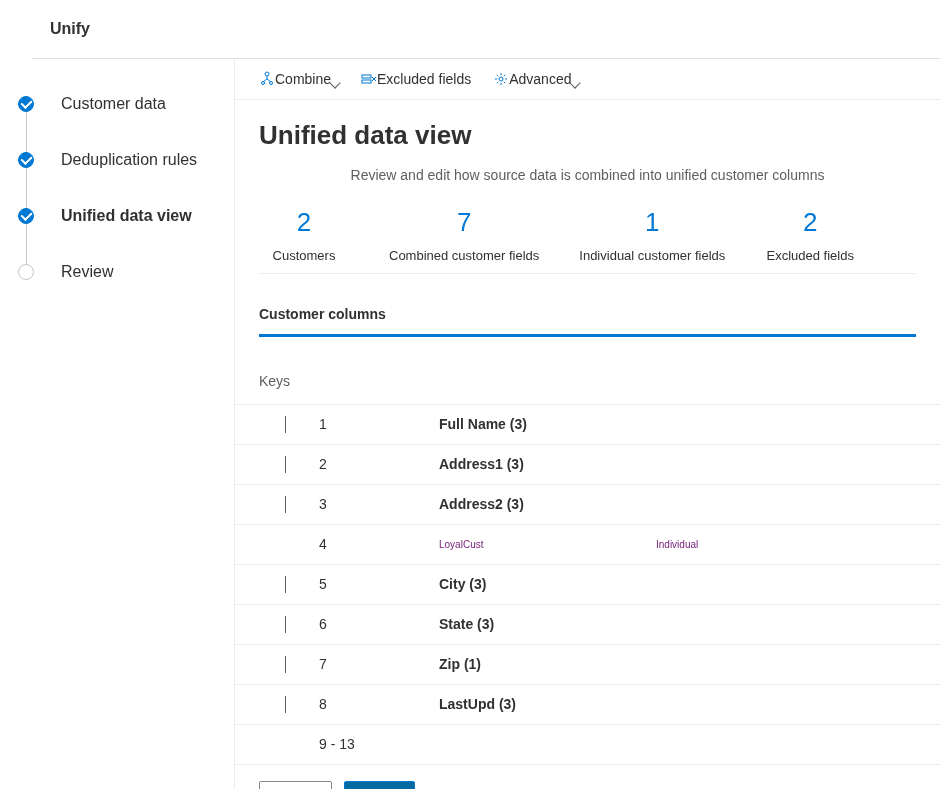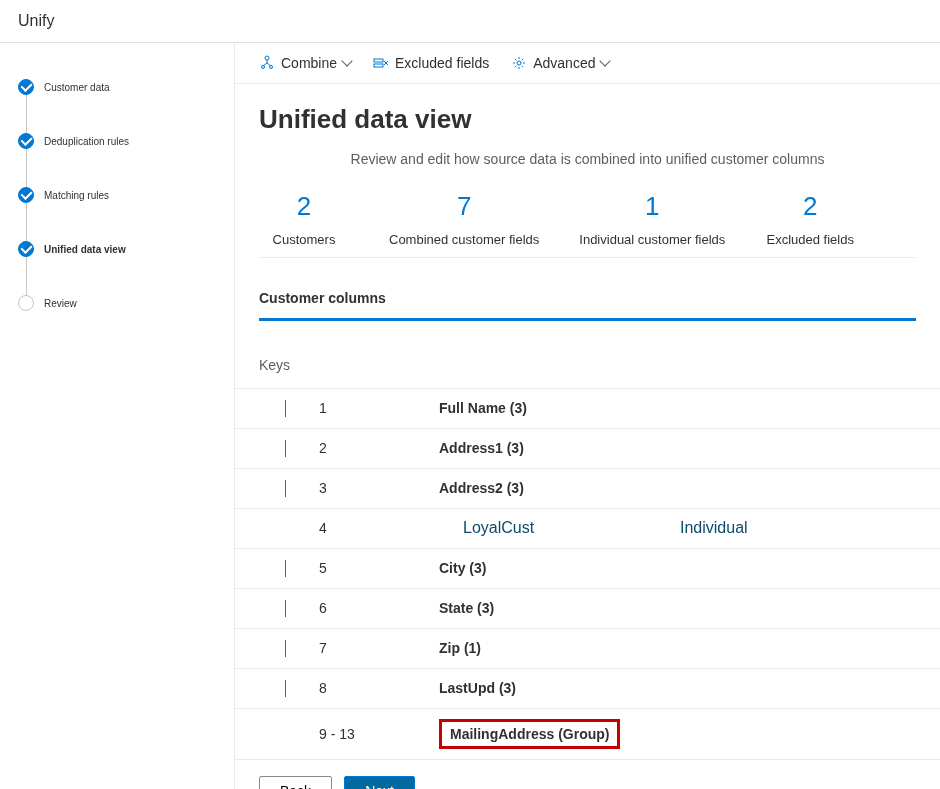--- a/index.html
+++ b/index.html
@@ -1,32 +1,32 @@
 <!DOCTYPE html>
 <html><head>
 <meta charset="utf-8">
 <style>
   * { box-sizing: border-box; margin: 0; padding: 0; }
   body { font-family: "Segoe UI", -apple-system, BlinkMacSystemFont, sans-serif; font-size: 14px; color: #323130; background: #fff; width: 940px; }
-  .header { padding: 12px 18px; border-bottom: 1px solid #e1dfdd; font-size: 16px; font-weight: 400; }
+  .header { padding: 20px 18px; border-bottom: 1px solid #e1dfdd; font-size: 16px; font-weight: 700; margin-left: 32px; }
   .container { display: flex; }
   .sidebar { width: 235px; padding: 24px 16px 0 18px; border-right: 1px solid #edebe9; height: 750px; }
   .step-list { list-style: none; }
   .step { display: flex; align-items: center; padding: 12px 0 12px 0; position: relative; cursor: pointer; }
   .step-dot { width: 16px; height: 16px; border-radius: 50%; border: 1px solid #c8c6c4; display: flex; align-items: center; justify-content: center; flex-shrink: 0; margin-right: 10px; background: #fff; z-index: 1; }
   .step-dot.done { background: #0078d4; border-color: #0078d4; }
   .step-dot.done::after { content: ""; width: 5px; height: 8px; border: solid #fff; border-width: 0 2px 2px 0; transform: rotate(45deg); margin-top: -2px; }
   .step-connector { position: absolute; left: 8px; top: 28px; width: 1px; height: 44px; background: #c8c6c4; z-index: 0; }
-  .step-label { font-size: 10px; color: #323130; }
+  .step-label { font-size: 16px; color: #323130; margin-left: 17px; }
   .step.active .step-label { font-weight: 600; }
   .steps-wrap { display: flex; flex-direction: column; gap: 14px; }
 
   .main { flex: 1; padding: 0 0 24px 0; }
   .toolbar { display: flex; align-items: center; gap: 22px; padding: 12px 24px; border-bottom: 1px solid #edebe9; }
-  .tb-item { display: inline-flex; align-items: center; gap: 6px; font-size: 14px; color: #323130; cursor: pointer; }
+  .tb-item { display: inline-flex; align-items: flex-end; font-size: 14px; color: #323130; cursor: pointer; }
   .tb-icon { width: 16px; height: 16px; display:inline-flex; align-items:center; justify-content:center; }
   .chev-down { width: 8px; height: 8px; border-right: 1px solid #605e5c; border-bottom: 1px solid #605e5c; transform: rotate(45deg); margin-top:-4px; }
 
   .content { padding: 20px 24px 8px 24px; }
   .page-title { font-size: 26px; font-weight: 600; margin-bottom: 16px; }
   .page-desc { font-size: 14px; color: #605e5c; margin-bottom: 24px; text-align: center; }
 
   .stats { display: flex; gap: 40px; border-bottom: 1px solid #edebe9; padding-bottom: 8px; }
   .stat { text-align: center; min-width: 90px; }
   .stat-num { font-size: 26px; color: #0078d4; font-weight: 400; }
@@ -35,21 +35,21 @@
   .tabs { display: flex; gap: 24px; border-bottom: 1px solid #edebe9; margin-top: 12px; padding: 0 24px; flex-direction: column; }
   .tab { padding: 12px 0; font-size: 14px; color: #605e5c; cursor: pointer; border-bottom: 3px solid transparent; }
   .tab.active { color: #323130; font-weight: 600; border-bottom-color: #0078d4; }
 
   .grid { width: 100%; }
   .grid-head { display: grid; grid-template-columns: 60px 60px 60px 1fr 140px 120px; padding: 12px 24px; border-bottom: 1px solid #edebe9; font-size: 14px; color: #323130; align-items:center; }
   .grid-row { display: grid; grid-template-columns: 60px 60px 60px 1fr 140px 120px; padding: 10px 24px; border-bottom: 1px solid #edebe9; font-size: 14px; color: #323130; align-items:center; min-height: 40px; }
   .chev-hdr { width: 10px; height: 10px; border-right: 1.5px solid #605e5c; border-bottom: 1.5px solid #605e5c; transform: rotate(45deg); margin-left: 24px; margin-top:-4px; cursor:pointer; }
   .chev-right { width: 8px; height: 8px; border-right: 1.5px solid #605e5c; border-bottom: 1.5px solid #605e5c; transform: rotate(-45deg); margin-left: 26px; cursor:pointer; }
   .row-name { font-weight: 600; color: #323130; }
-  .row-muted { font-size: 16px; color: #0c4a6e; font-weight: 400; margin-left: 24px; }
+  .row-muted { font-size: 10px; color: #701a75; font-weight: 400; }
   .highlight-box { display: inline-block; border: 3px solid #c40000; padding: 4px 8px; }
 
   .footer { display: flex; gap: 12px; padding: 16px 24px 0 24px; }
   .btn { padding: 6px 20px; font-size: 14px; border-radius: 2px; cursor: pointer; border: 1px solid #8a8886; background: #fff; }
   .btn.primary { background: #0369a1; color: #fff; border-color: #0078d4; }
 </style>
 </head>
 <body>
 
 <div class="header">
@@ -60,25 +60,20 @@
   <aside class="sidebar">
     <ul class="step-list steps-wrap">
       <li class="step">
         <span class="step-dot done"></span>
         <span class="step-label">Customer data</span>
         <span class="step-connector"></span>
       </li>
       <li class="step">
         <span class="step-dot done"></span>
         <span class="step-label">Deduplication rules</span>
-        <span class="step-connector"></span>
-      </li>
-      <li class="step">
-        <span class="step-dot done"></span>
-        <span class="step-label">Matching rules</span>
         <span class="step-connector"></span>
       </li>
       <li class="step active">
         <span class="step-dot done"></span>
         <span class="step-label">Unified data view</span>
         <span class="step-connector"></span>
       </li>
       <li class="step">
         <span class="step-dot"></span>
         <span class="step-label">Review</span>
@@ -219,21 +214,20 @@
             <span>8</span>
             <span></span>
             <span class="row-name">LastUpd (3)</span>
             <span class="row-muted"></span>
             <span class="row-muted"></span>
           </div>
           <div class="grid-row">
             <span></span>
             <span>9 - 13</span>
             <span></span>
-            <span><span class="highlight-box row-name">MailingAddress (Group)</span></span>
             <span class="row-muted"></span>
             <span class="row-muted"></span>
           </div>
         </div>
     </div>
 
     <div class="footer">
       <button class="btn"><span>Back</span></button>
       <button class="btn primary"><span>Next</span></button>
     </div>

